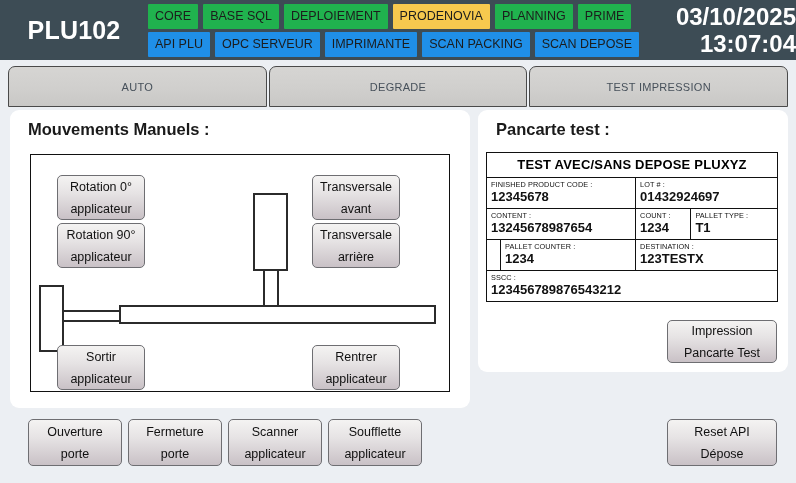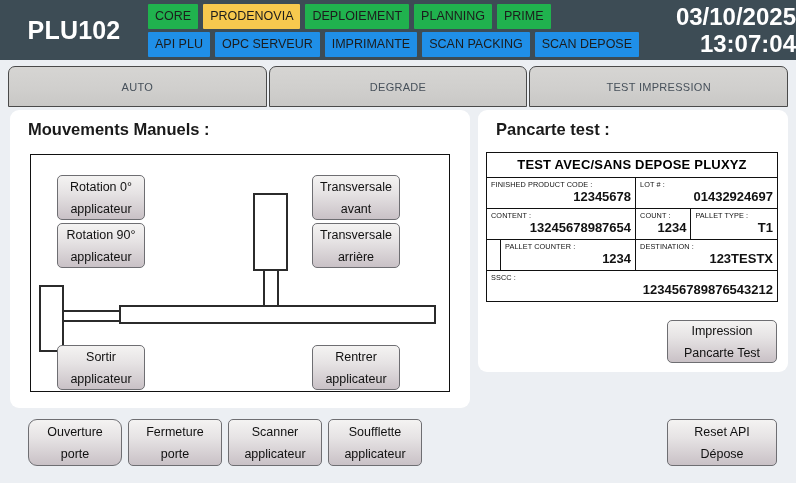--- a/index.html
+++ b/index.html
@@ -112,21 +112,21 @@
 
   
   #btn-rot0    { left: 26px;  top: 20px;  width: 88px; height: 45px; }
   #btn-rot90   { left: 26px;  top: 68px;  width: 88px; height: 45px; }
   #btn-trav-av { left: 281px; top: 20px;  width: 88px; height: 45px; }
   #btn-trav-ar { left: 281px; top: 68px;  width: 88px; height: 45px; }
   #btn-sortir  { left: 26px;  top: 190px; width: 88px; height: 45px; }
   #btn-rentrer { left: 281px; top: 190px; width: 88px; height: 45px; }
 
   
-  #btn-ouverture  { left: 28px;  top: 419px; width: 94px; height: 47px; border-radius: 9px; }
+  #btn-ouverture  { left: 28px;  top: 419px; width: 94px; height: 47px; }
   #btn-fermeture  { left: 128px; top: 419px; width: 94px; height: 47px; }
   #btn-scanner    { left: 228px; top: 419px; width: 94px; height: 47px; }
   #btn-soufflette { left: 328px; top: 419px; width: 94px; height: 47px; }
   #btn-reset-api  { left: 667px; top: 419px; width: 110px; height: 47px; }
   #btn-impression { left: 667px; top: 320px; width: 110px; height: 43px; }
 
   
   #pancarte {
     position: absolute; left: 8px; top: 42px;
     width: 292px;
@@ -142,21 +142,21 @@
   .cell-label {
     display: block;
     font-size: 7.3px;
     color: #111;
     letter-spacing: .1px;
     line-height: 9px;
     white-space: nowrap;
   }
   .cell-value {
     display: block;
-    text-align: right;
+    text-align: left;
     font-size: 13px;
     font-weight: bold;
     color: #111;
     line-height: 16px;
   }
   .pancarte-head {
     text-align: center;
     font-size: 13px;
     font-weight: bold;
     padding: 4px 0 5px 0 !important;
@@ -166,22 +166,23 @@
 </style>
 </head>
 <body>
 
 <div id="header">
   <div id="plu-title">PLU102</div>
 
   <div id="badge-area">
     <div class="badge-row">
       <div class="badge green">CORE</div>
+      <div class="badge green">BASE SQL</div>
+      <div class="badge green">DEPLOIEMENT</div>
       <div class="badge amber">PRODENOVIA</div>
-      <div class="badge green">DEPLOIEMENT</div>
       <div class="badge green">PLANNING</div>
       <div class="badge green">PRIME</div>
     </div>
     <div class="badge-row">
       <div class="badge blue">API PLU</div>
       <div class="badge blue">OPC SERVEUR</div>
       <div class="badge blue">IMPRIMANTE</div>
       <div class="badge blue">SCAN PACKING</div>
       <div class="badge blue">SCAN DEPOSE</div>
     </div>

